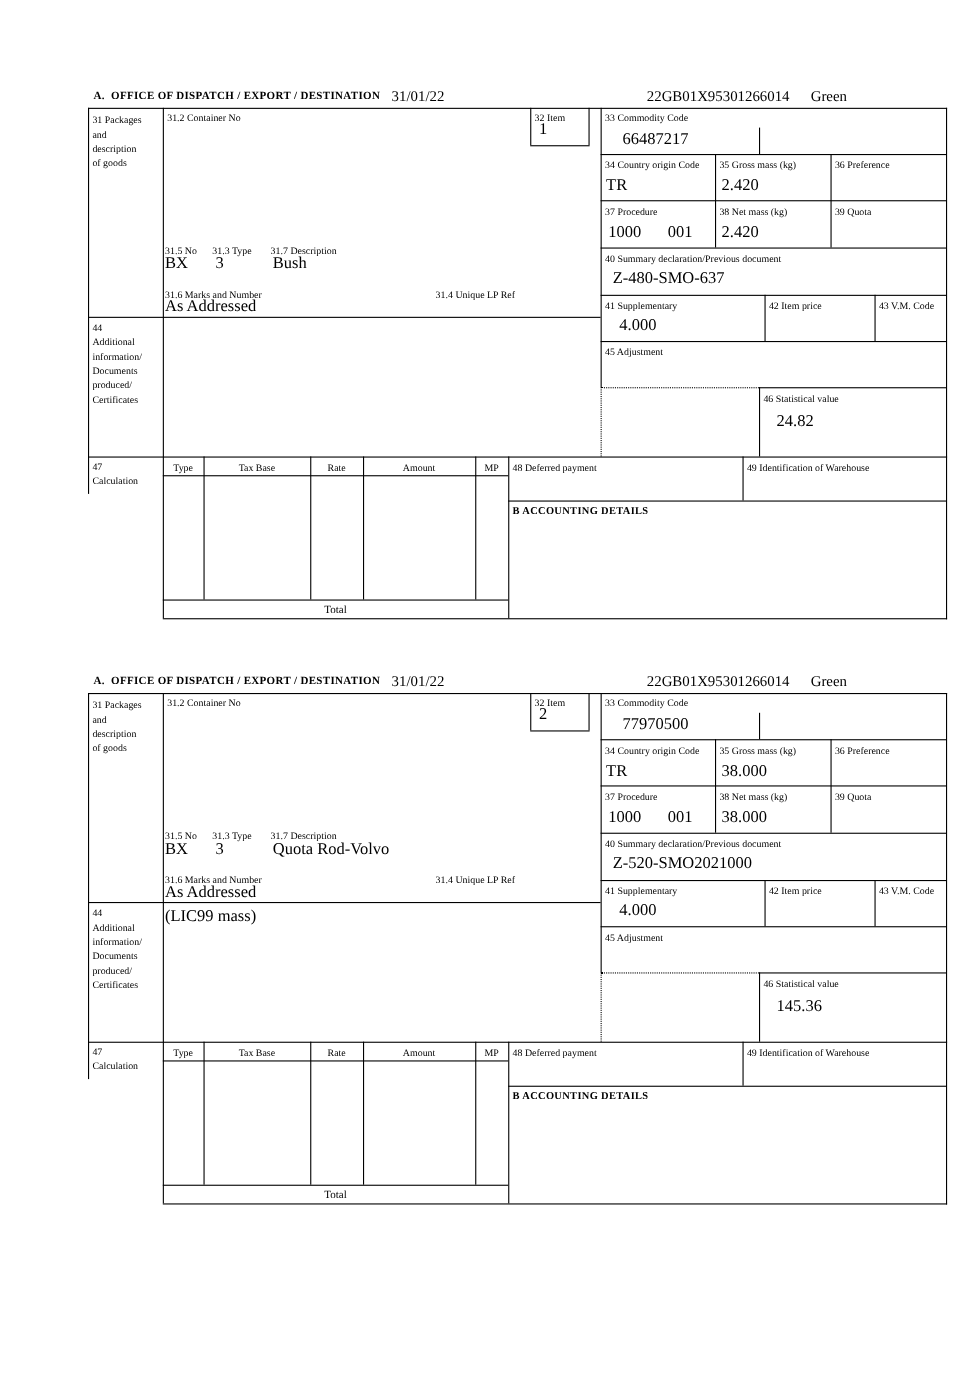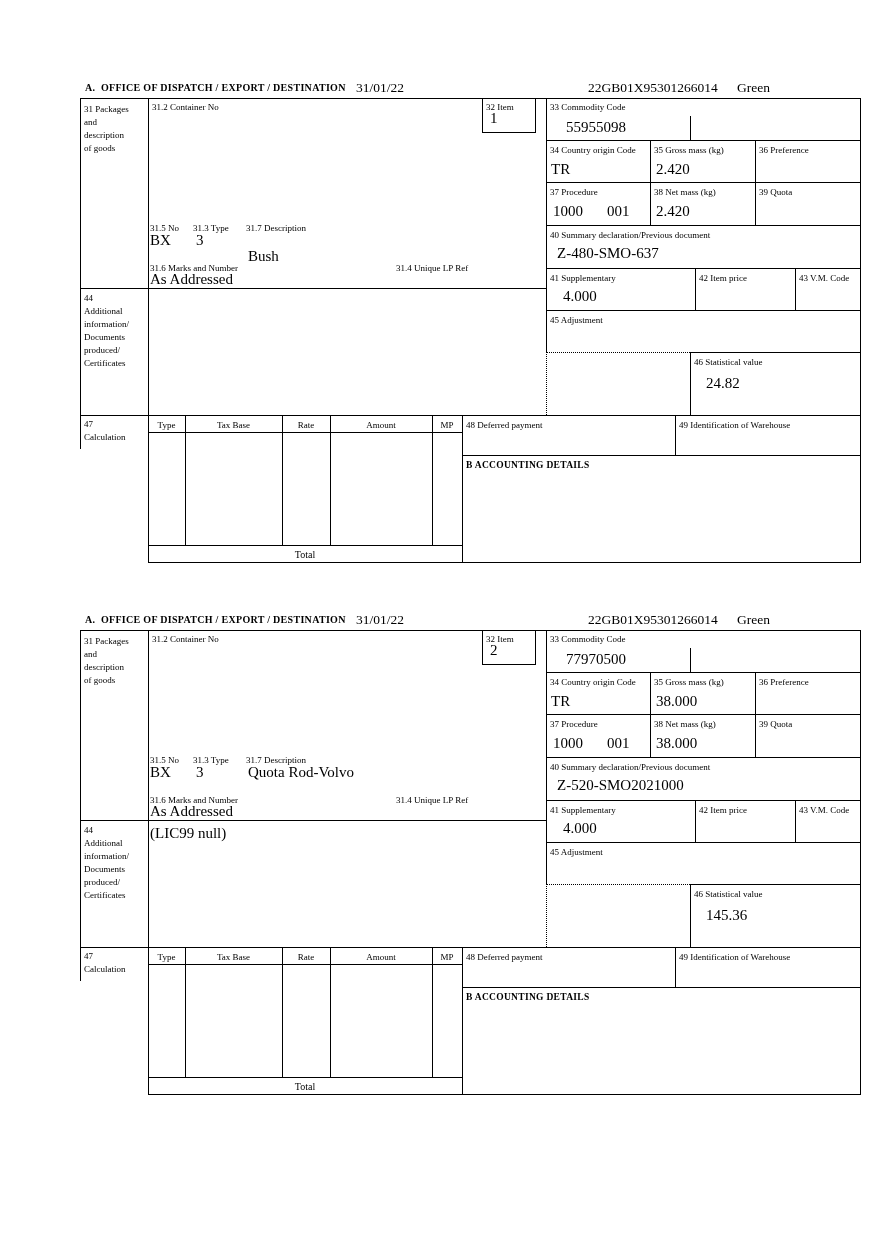--- a/index.html
+++ b/index.html
@@ -60,21 +60,21 @@
   <div class="ln" style="left:462px;top:375px;width:398px;height:1px"></div>
 
   <div class="lbl" style="left:84px;top:23px;width:62px">31 Packages
 and
 description
 of goods</div>
   <div class="lbl" style="left:152px;top:21px">31.2 Container No</div>
   <div class="lbl" style="left:486px;top:21px">32 Item</div>
   <div class="val" style="left:490px;top:30px">1</div>
   <div class="lbl" style="left:550px;top:21px">33 Commodity Code</div>
-  <div class="val" style="left:566px;top:39px">55955098</div>
+  <div class="val" style="left:566px;top:39px">66487217</div>
   <div class="lbl" style="left:550px;top:64px">34 Country origin Code</div>
   <div class="val" style="left:551px;top:81px">TR</div>
   <div class="lbl" style="left:654px;top:64px">35 Gross mass (kg)</div>
   <div class="val" style="left:656px;top:81px">2.420</div>
   <div class="lbl" style="left:759px;top:64px">36 Preference</div>
   <div class="lbl" style="left:550px;top:106px">37 Procedure</div>
   <div class="val" style="left:553px;top:123px">1000</div>
   <div class="val" style="left:607px;top:123px">001</div>
   <div class="lbl" style="left:654px;top:106px">38 Net mass (kg)</div>
   <div class="val" style="left:656px;top:123px">2.420</div>
@@ -86,21 +86,21 @@
   <div class="lbl" style="left:699px;top:192px">42 Item price</div>
   <div class="lbl" style="left:799px;top:192px">43 V.M. Code</div>
   <div class="lbl" style="left:550px;top:234px">45 Adjustment</div>
   <div class="lbl" style="left:694px;top:276px">46 Statistical value</div>
   <div class="val" style="left:706px;top:295px">24.82</div>
   <div class="lbl" style="left:150px;top:142px">31.5 No</div>
   <div class="lbl" style="left:193px;top:142px">31.3 Type</div>
   <div class="lbl" style="left:246px;top:142px">31.7 Description</div>
   <div class="val" style="left:150px;top:152px">BX</div>
   <div class="val" style="left:196px;top:152px">3</div>
-  <div class="val" style="left:248px;top:168px">Bush</div>
+  <div class="val" style="left:248px;top:152px">Bush</div>
   <div class="lbl" style="left:150px;top:182px">31.6 Marks and Number</div>
   <div class="lbl" style="left:396px;top:182px">31.4 Unique LP Ref</div>
   <div class="val" style="left:150px;top:191px">As Addressed</div>
   <div class="lbl" style="left:84px;top:212px;width:62px">44
 Additional
 information/
 Documents
 produced/
 Certificates</div>
   <div class="val" style="left:150px;top:213px"></div>
@@ -195,21 +195,21 @@
   <div class="val" style="left:248px;top:152px">Quota Rod-Volvo</div>
   <div class="lbl" style="left:150px;top:182px">31.6 Marks and Number</div>
   <div class="lbl" style="left:396px;top:182px">31.4 Unique LP Ref</div>
   <div class="val" style="left:150px;top:191px">As Addressed</div>
   <div class="lbl" style="left:84px;top:212px;width:62px">44
 Additional
 information/
 Documents
 produced/
 Certificates</div>
-  <div class="val" style="left:150px;top:213px">(LIC99 null)</div>
+  <div class="val" style="left:150px;top:213px">(LIC99 mass)</div>
   <div class="lbl" style="left:84px;top:338px;width:62px">47
 Calculation</div>
   <div class="lbl ctr" style="left:148px;top:339px;width:37px">Type</div>
   <div class="lbl ctr" style="left:185px;top:339px;width:97px">Tax Base</div>
   <div class="lbl ctr" style="left:282px;top:339px;width:48px">Rate</div>
   <div class="lbl ctr" style="left:330px;top:339px;width:102px">Amount</div>
   <div class="lbl ctr" style="left:432px;top:339px;width:30px">MP</div>
   <div class="lbl" style="left:466px;top:339px">48 Deferred payment</div>
   <div class="lbl" style="left:679px;top:339px">49 Identification of Warehouse</div>
   <div class="hd" style="left:466px;top:380px;font-size:9.5px">B ACCOUNTING DETAILS</div>

